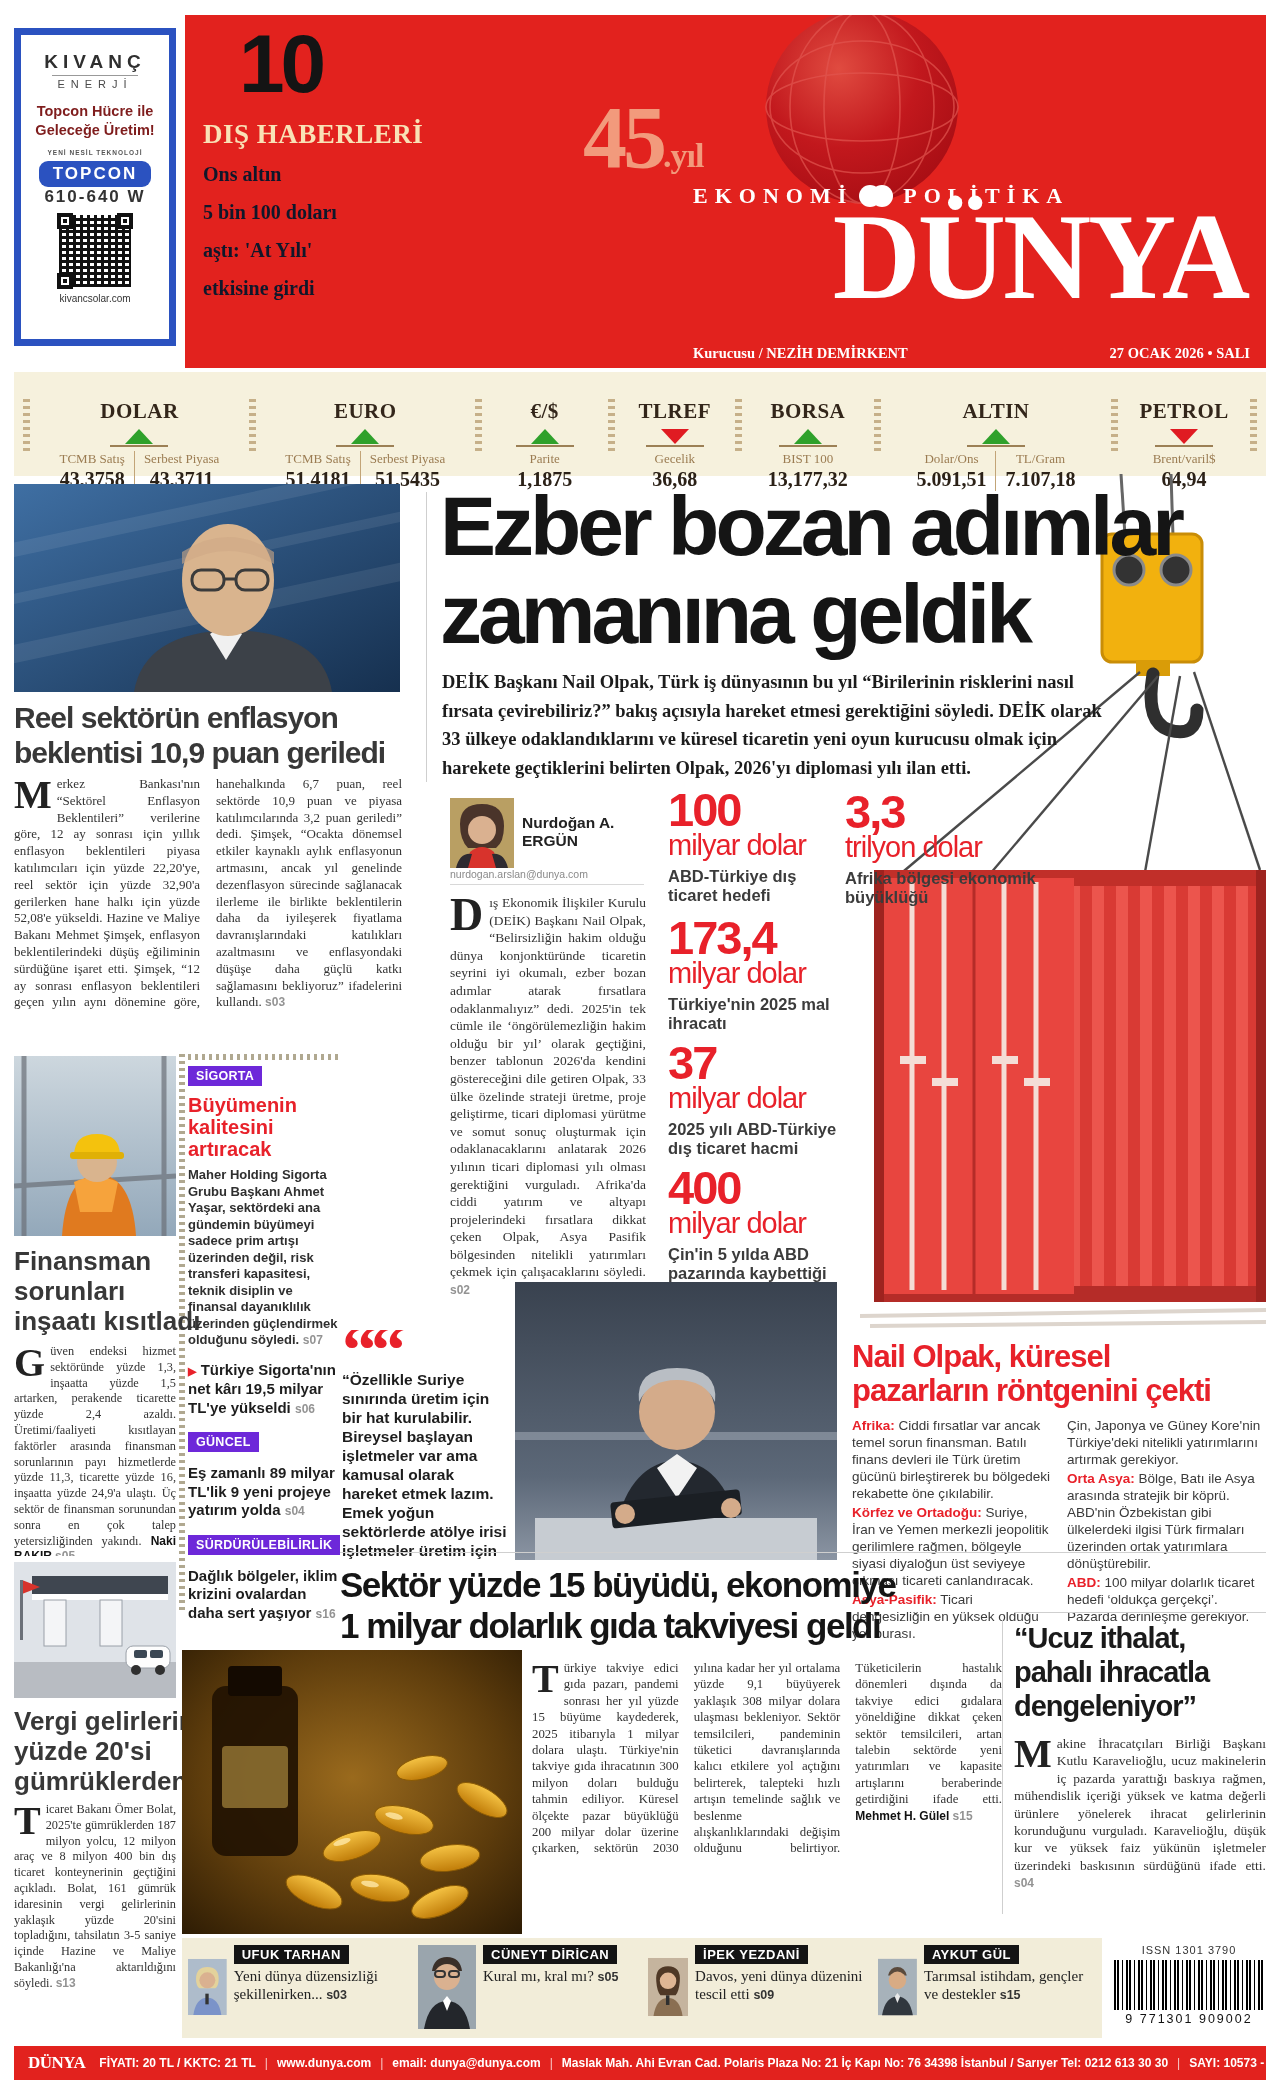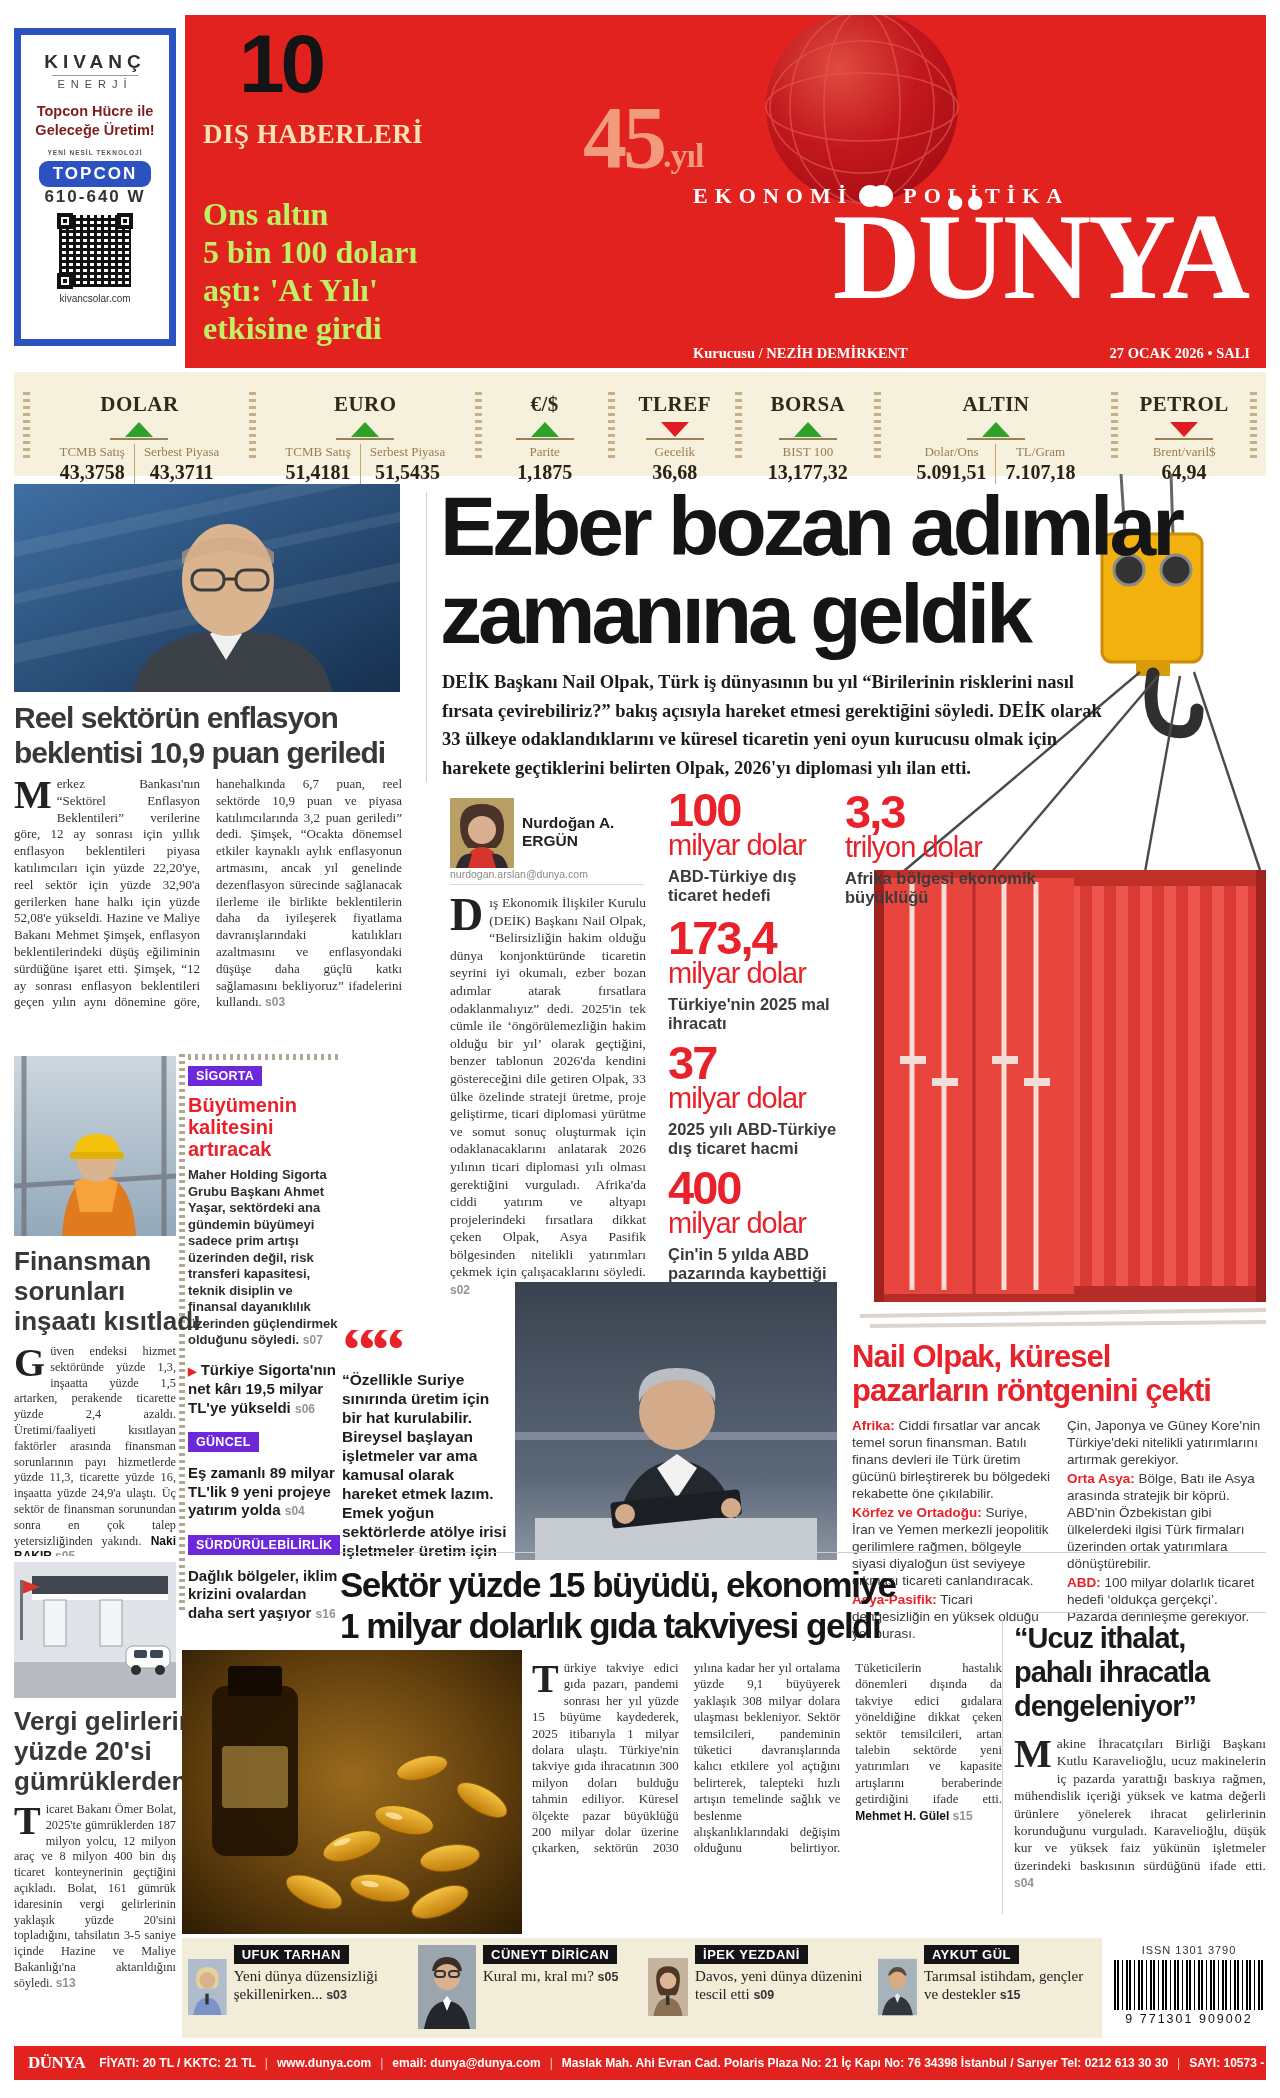--- a/index.html
+++ b/index.html
@@ -25,37 +25,37 @@
   .qrm{position:absolute;width:16px;height:16px;border:4px solid #111;background:#fff;box-sizing:border-box;}
   .qrm::after{content:"";position:absolute;inset:2px;background:#111;}
   .qr-tl{left:-2px;top:-2px}.qr-tr{right:-2px;top:-2px}.qr-bl{left:-2px;bottom:-2px}
   .ad-url{margin-top:6px;font-size:10px;color:#333;}
 
   
   .masthead{left:185px;top:15px;width:1081px;height:353px;background:#e2221e;overflow:hidden;}
   .kick-num{position:absolute;left:18px;top:8px;font-family:"Liberation Sans",sans-serif;
             font-weight:bold;font-size:82px;letter-spacing:-4px;color:#141414;line-height:1;margin-left:36px;}
   .kick-label{position:absolute;left:18px;top:104px;font-weight:bold;font-size:27px;color:#f9e2b6;letter-spacing:.5px;}
-  .kick-lines{position:absolute;left:18px;top:140px;font-weight:bold;font-size:32px;color:#bef264;line-height:38px;margin-top:40px;}
+  .kick-lines{position:absolute;left:18px;top:140px;font-weight:bold;font-size:20px;color:#0f172a;line-height:38px;}
   .globe{position:absolute;left:575px;top:0;}
   .anniv{position:absolute;left:398px;top:88px;color:#f29a7c;}
   .anniv-num{font-weight:bold;font-size:88px;line-height:.8;letter-spacing:-4px;}
   .anniv-suf{font-weight:bold;font-size:34px;letter-spacing:-1px;}
   .ekopol{position:absolute;left:508px;top:168px;color:#fff;font-weight:bold;font-size:22px;
           letter-spacing:7px;display:flex;align-items:center;justify-content:center;}
   .dot{width:22px;height:22px;border-radius:50%;background:#fff;display:inline-block;margin:0 -3px 0 6px;}
   .dot2{margin:0 10px 0 -7px;}
   .brand-title{position:absolute;left:440px;top:178px;width:622px;text-align:right;color:#fff;
                font-weight:bold;font-size:122px;line-height:1.05;letter-spacing:-3px;}
   .mast-foot{position:absolute;left:508px;right:16px;top:330px;display:flex;justify-content:space-between;
              color:#fff;font-weight:bold;font-size:14.5px;}
 
   
   .ticker{left:14px;top:372px;width:1252px;height:104px;background:#f6f1dd;display:flex;
-          align-items:stretch;padding:18px 4px;box-sizing:border-box;}
+          align-items:stretch;padding:25px 4px;box-sizing:border-box;}
   .tdash{width:7px;background:repeating-linear-gradient(0deg,#c6b089 0 3px,transparent 3px 7px);margin:0 5px;}
   .tcell{text-align:center;padding-top:2px;}
   .ttitle{font-weight:bold;font-size:21px;color:#33261a;letter-spacing:.5px;}
   .tarrow{width:58px;margin:5px auto 4px;border-bottom:2px solid #9c8055;display:flex;justify-content:center;padding-bottom:1px;}
   .tri{width:0;height:0;border-left:14px solid transparent;border-right:14px solid transparent;}
   .tri.up{border-bottom:15px solid #2fa12b;}
   .tri.down{border-top:15px solid #e01b22;}
   .tcols{display:flex;justify-content:center;}
   .tcol{padding:0 9px;}
   .tlabel{font-size:13px;color:#9b7c52;}

